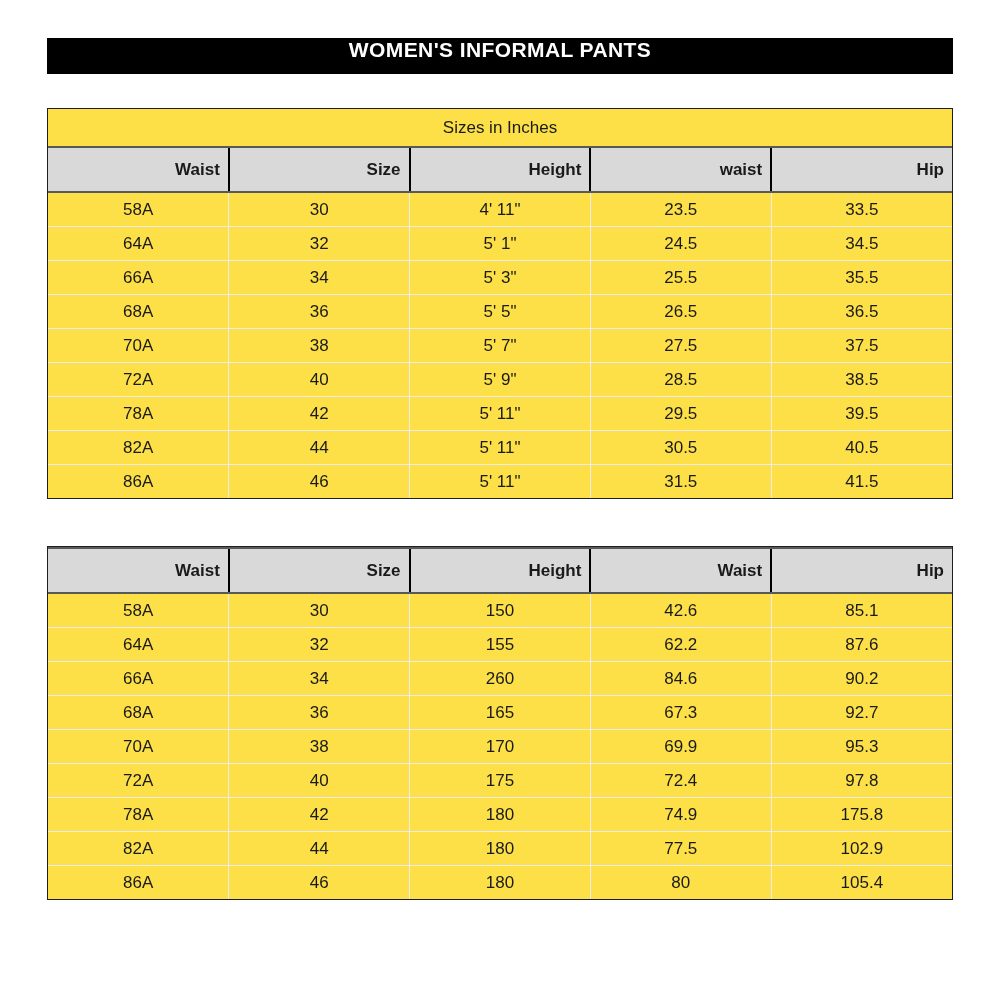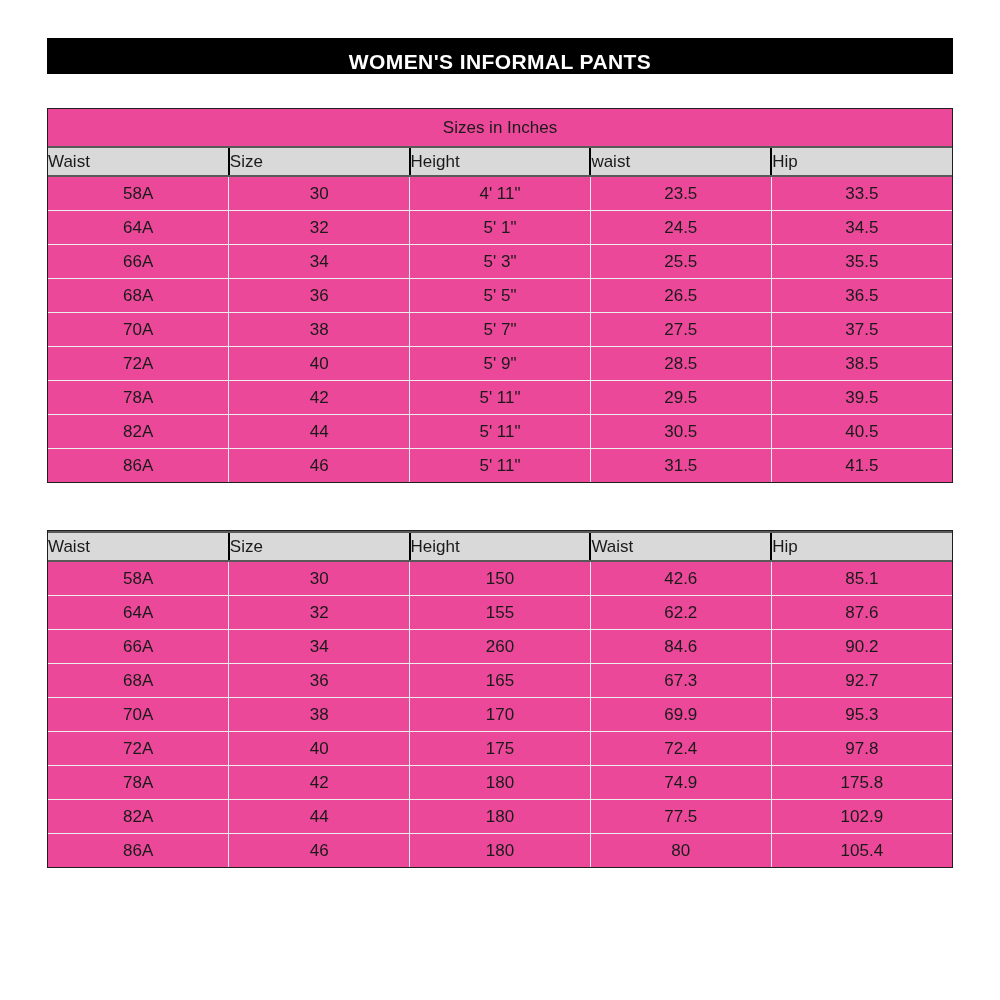--- a/index.html
+++ b/index.html
@@ -17,33 +17,33 @@
     overflow: hidden;
   }
   .content {
     padding: 0 47px;
   }
   .title-bar {
     margin-top: 38px;
     height: 36px;
     background: #000000;
     display: flex;
-    align-items: flex-end;
+    align-items: flex-start;
     justify-content: center;
   }
   .title-bar span {
     color: #ffffff;
     font-weight: 700;
     font-size: 21px;
     letter-spacing: 0.4px;
     white-space: nowrap;
   }
   .tbl-wrap {
     border: 1px solid #1f1f1f;
-    background: #ec4899;
+    background: #fde047;
   }
   .tbl-wrap.first { margin-top: 34px; }
   .tbl-wrap.second { margin-top: 47px; }
   .tbl-caption {
     height: 37px;
     display: flex;
     align-items: center;
     justify-content: center;
     font-size: 17px;
     color: #1a1a1a;
@@ -51,25 +51,25 @@
   table.size-table {
     width: 100%;
     border-collapse: collapse;
     table-layout: fixed;
   }
   table.size-table th {
     background: #d9d9d9;
     border-top: 2px solid #595959;
     border-bottom: 2px solid #595959;
     height: 27px;
-    font-weight: 400;
+    font-weight: 700;
     font-size: 17px;
-    text-align: left;
+    text-align: right;
     color: #1a1a1a;
-    padding: 0;
+    padding: 8px;
   }
   table.size-table th + th {
     border-left: 2px solid #000000;
   }
   table.size-table td {
     height: 33px;
     text-align: center;
     vertical-align: middle;
     font-size: 17px;
     color: #1a1a1a;

